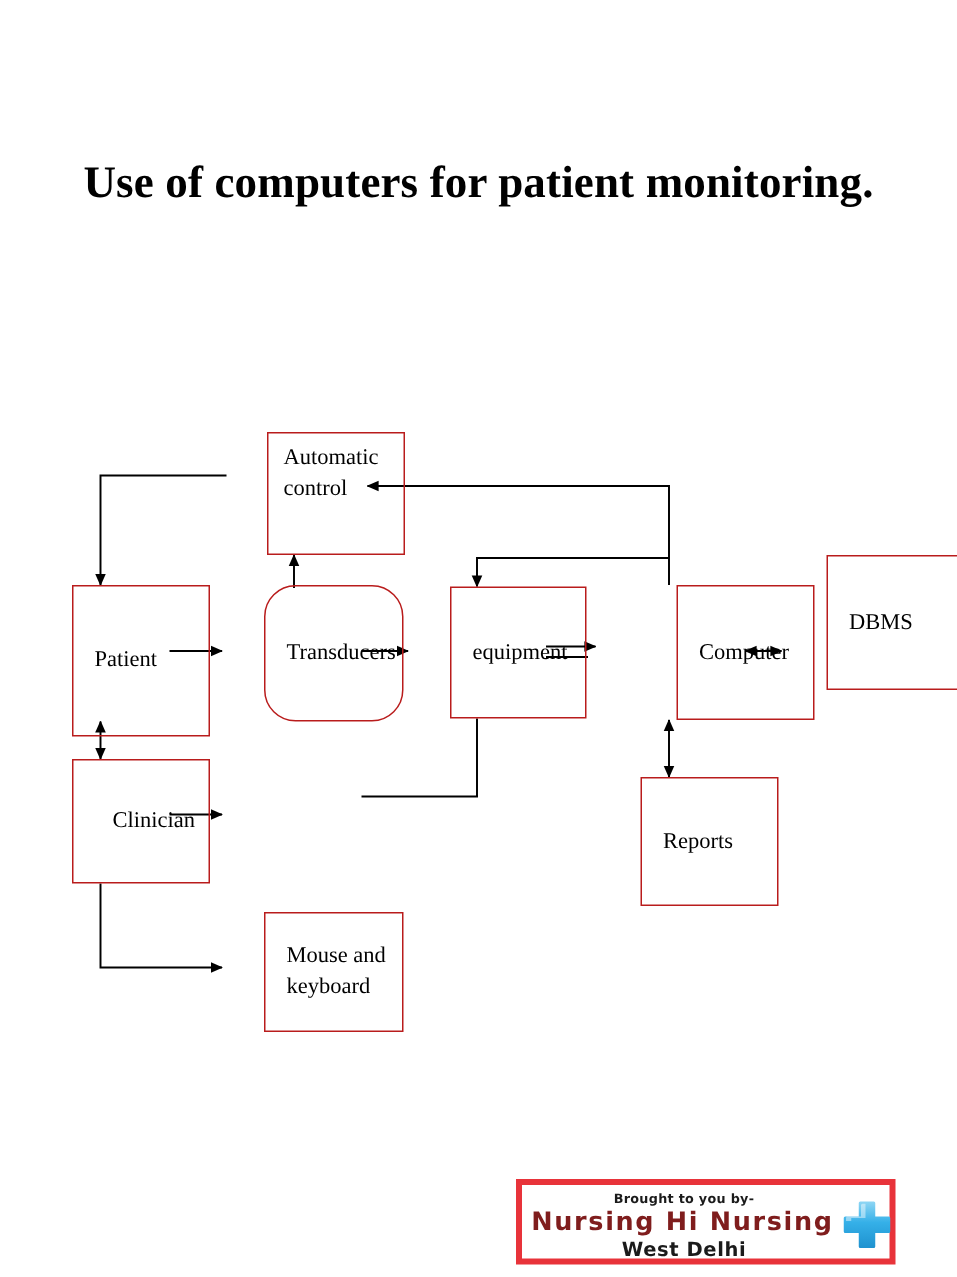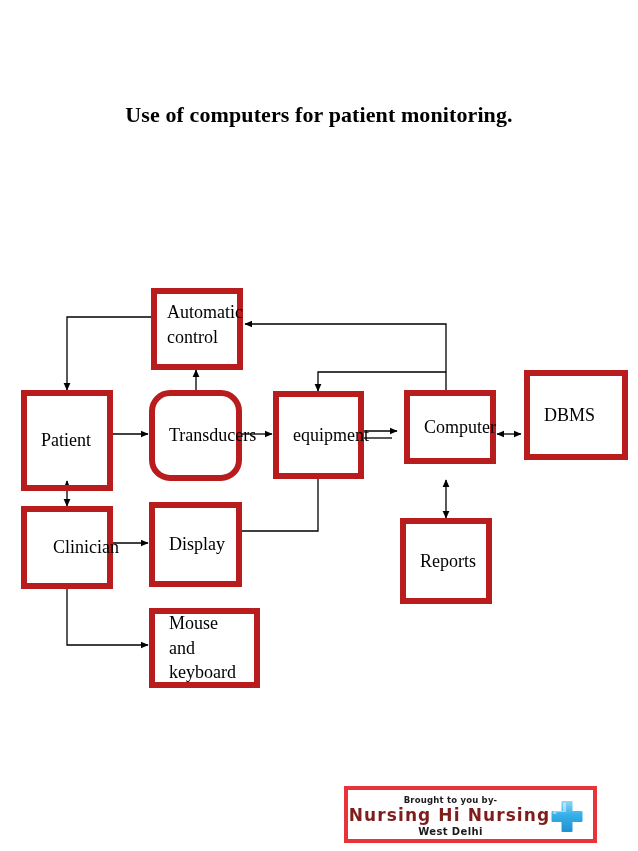--- a/index.html
+++ b/index.html
@@ -19,21 +19,21 @@
 
   
   #slide-title {
     position: absolute;
     left: 40px;
     top: 96px;
     width: 558px;
     text-align: center;
     font-family: "Liberation Serif", "DejaVu Serif", serif;
     font-weight: bold;
-    font-size: 22px;
+    font-size: 30px;
     line-height: 1.72;
     letter-spacing: 0.1px;
   }
 
   
   #diagram {
     position: absolute;
     left: 0;
     top: 0;
     width: 638px;
@@ -44,26 +44,27 @@
     left: 0;
     top: 0;
     width: 638px;
     height: 760px;
     overflow: visible;
   }
 
   .node {
     position: absolute;
     box-sizing: border-box;
-    border: 6px solid #b91c1c;
+    border: 1px solid #b91c1c;
     background: transparent;
-    font-size: 18px;
+    font-size: 15px;
     line-height: 1.38;
     padding: 6px 8px 0 10px;
     z-index: 2;
+    margin-left: 27px;
   }
   .node.mid-left {
     display: flex;
     align-items: center;
     justify-content: flex-start;
     padding: 0 8px 0 14px;
   }
   .node-label {
     display: block;
   }
@@ -78,20 +79,21 @@
     box-sizing: border-box;
     border: 4px solid #e8333a;
     background: #ffffff;
     z-index: 3;
   }
   #logo-inner {
     position: relative;
     width: 100%;
     height: 100%;
     overflow: hidden;
+    padding-left: 11px;
   }
   .logo-line1 {
     position: absolute;
     left: 0;
     right: 40px;
     top: 5px;
     text-align: center;
     font-family: "DejaVu Sans", sans-serif;
     font-weight: bold;
     font-size: 8.5px;
@@ -112,21 +114,21 @@
     white-space: nowrap;
   }
   .logo-line3 {
     position: absolute;
     left: 0;
     right: 40px;
     top: 36px;
     text-align: center;
     font-family: "DejaVu Sans", sans-serif;
     font-weight: bold;
-    font-size: 10px;
+    font-size: 13px;
     color: #1b1b1b;
     letter-spacing: 0.4px;
   }
   #logo-cross {
     position: absolute;
     right: 6px;
     top: 6px;
     width: 40px;
     height: 40px;
   }
@@ -189,41 +191,38 @@
   </div>
 
   <div class="node mid-left" style="left:149px; top:390px; width:93px; height:91px;border-radius:21px;">
     <span class="node-label">Transducers</span>
   </div>
 
   <div class="node mid-left" style="left:273px; top:391px; width:91px; height:88px;">
     <span class="node-label">equipment</span>
   </div>
 
-  <div class="node mid-left" style="left:404px; top:390px; width:92px; height:74px;text-align:right;">
+  <div class="node mid-left" style="left:424px; top:390px; width:92px; height:90px;text-align:right;">
     <span class="node-label">Computer</span>
   </div>
 
   <div class="node mid-left" style="left:524px; top:370px; width:104px; height:90px;">
     <span class="node-label">DBMS</span>
   </div>
 
   <div class="node mid-left" style="left:21px; top:506px; width:92px; height:83px;padding-left:26px;">
     <span class="node-label">Clinician</span>
   </div>
 
-  <div class="node mid-left" style="left:149px; top:502px; width:93px; height:85px;">
-    <span class="node-label">Display</span>
-  </div>
 
   <div class="node mid-left" style="left:400px; top:518px; width:92px; height:86px;">
     <span class="node-label">Reports</span>
   </div>
 
-  <div class="node mid-left" style="left:149px; top:608px; width:111px; height:80px;">
+  <div class="node mid-left" style="left:149px; top:608px; width:93px; height:80px;">
     <span class="node-label">Mouse and keyboard</span>
   </div>
 
 </div>
 
 <div id="logo">
   <div id="logo-inner">
     <div class="logo-line1">Brought to you by-</div>
     <div class="logo-line2">Nursing Hi Nursing</div>
     <div class="logo-line3">West Delhi</div>

